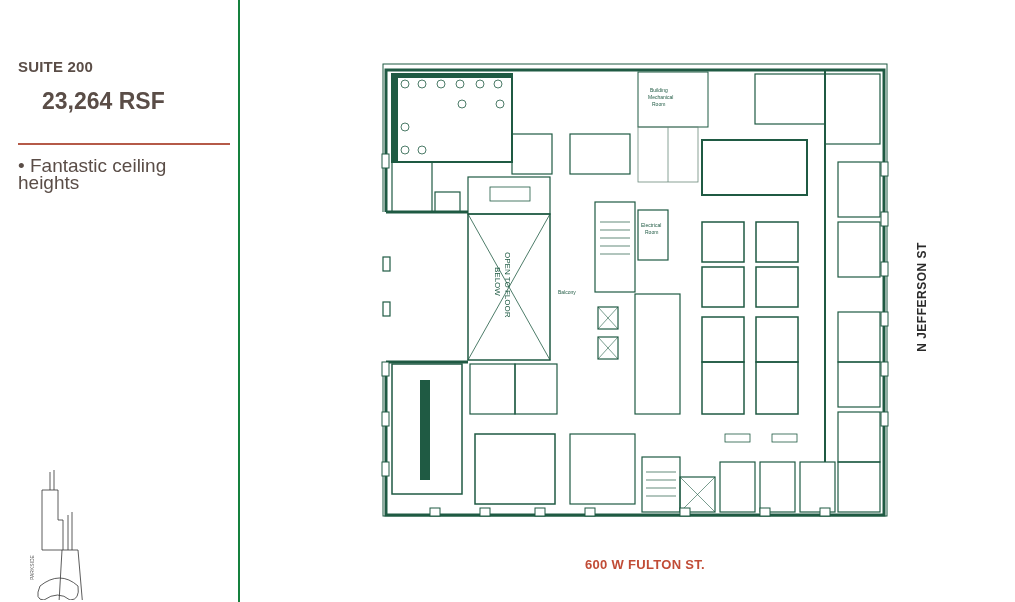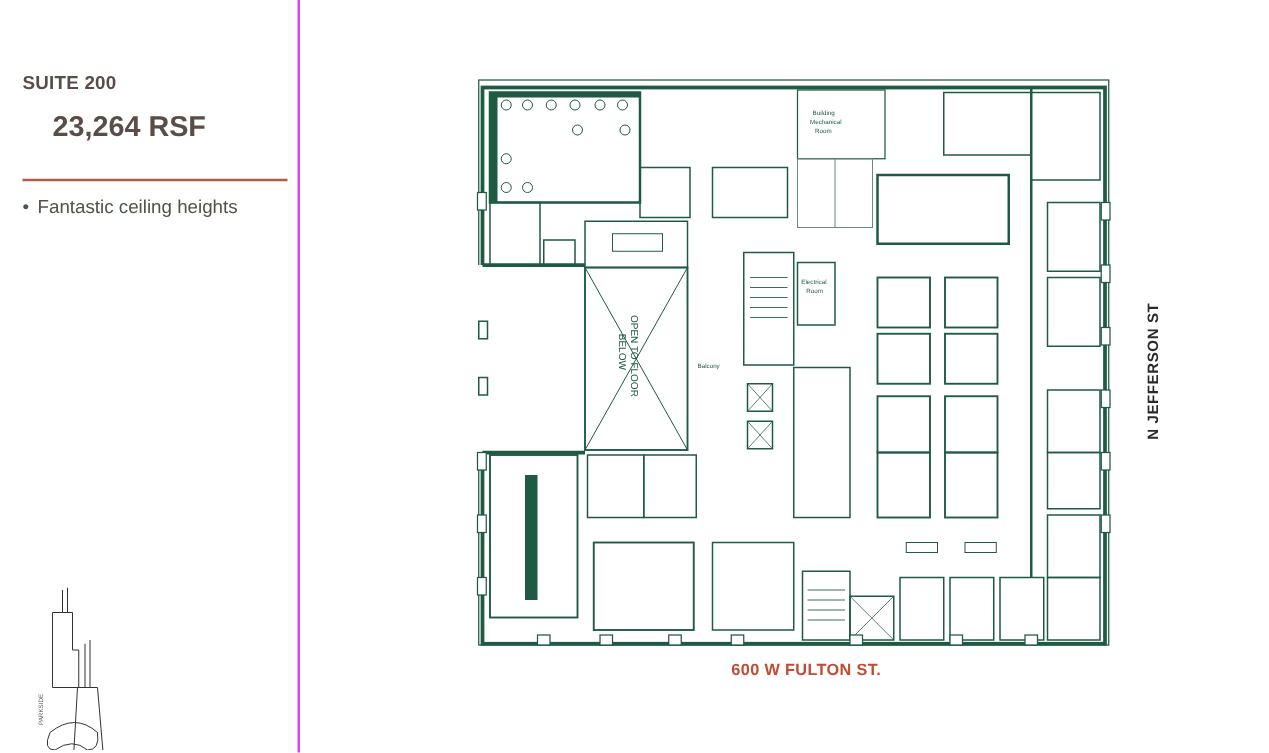--- a/index.html
+++ b/index.html
@@ -1,26 +1,26 @@
 <!DOCTYPE html>
 <html><head>
   <meta charset="utf-8">
   <style>
     html, body { margin:0; padding:0; background:#ffffff; }
     body { width:1015px; height:602px; position:relative; overflow:hidden; font-family:"Liberation Sans", sans-serif; }
-    .sidebar { position:absolute; left:0; top:0; width:240px; height:602px; border-right:2px solid #d946ef; box-sizing:border-box; }
+    .sidebar { position:absolute; left:0; top:0; width:240px; height:602px; border-right:2px solid #15803d; box-sizing:border-box; }
     .suite { position:absolute; left:18px; top:58px; font-size:15px; font-weight:bold; color:#5a4d47; letter-spacing:0.2px; }
     .rsf { position:absolute; left:18px; top:88px; font-size:23px; font-weight:bold; color:#5a4d47;margin-left:24px; }
     .divider { position:absolute; left:18px; top:143px; width:212px; height:2px; background:#b55a48; }
-    .bullet { position:absolute; left:18px; top:157px; font-size:15px; color:#5a4d47; line-height:17px; width:200px; }
+    .bullet { position:absolute; left:18px; top:157px; font-size:19px; color:#5a4d47; line-height:17px; width:200px; }
     .bullet .dot { display:inline-block; width:12px; }
     .bullet .cont { padding-left:12px; display:block; }
     .logo { position:absolute; left:10px; top:470px; width:80px; height:130px; }
     .plan { position:absolute; left:380px; top:62px; width:510px; height:455px; }
-    .street-bottom { position:absolute; left:560px; top:528px; width:170px; text-align:center; font-size:13px; font-weight:bold; color:#c14c36; letter-spacing:0.3px; }
+    .street-bottom { position:absolute; left:560px; top:557px; width:170px; text-align:center; font-size:13px; font-weight:bold; color:#c14c36; letter-spacing:0.3px; }
     .street-right { position:absolute; left:912px; top:232px; width:20px; height:130px; }
     .street-right span { position:absolute; left:50%; top:50%; transform:translate(-50%,-50%) rotate(-90deg); white-space:nowrap; font-size:12px; font-weight:bold; color:#2a2a2a; letter-spacing:0.5px; }
   </style>
 </head>
 <body>
 
 <div class="sidebar">
   <div class="suite">SUITE 200</div>
   <div class="rsf">23,264 RSF</div>
   <div class="divider"></div>

